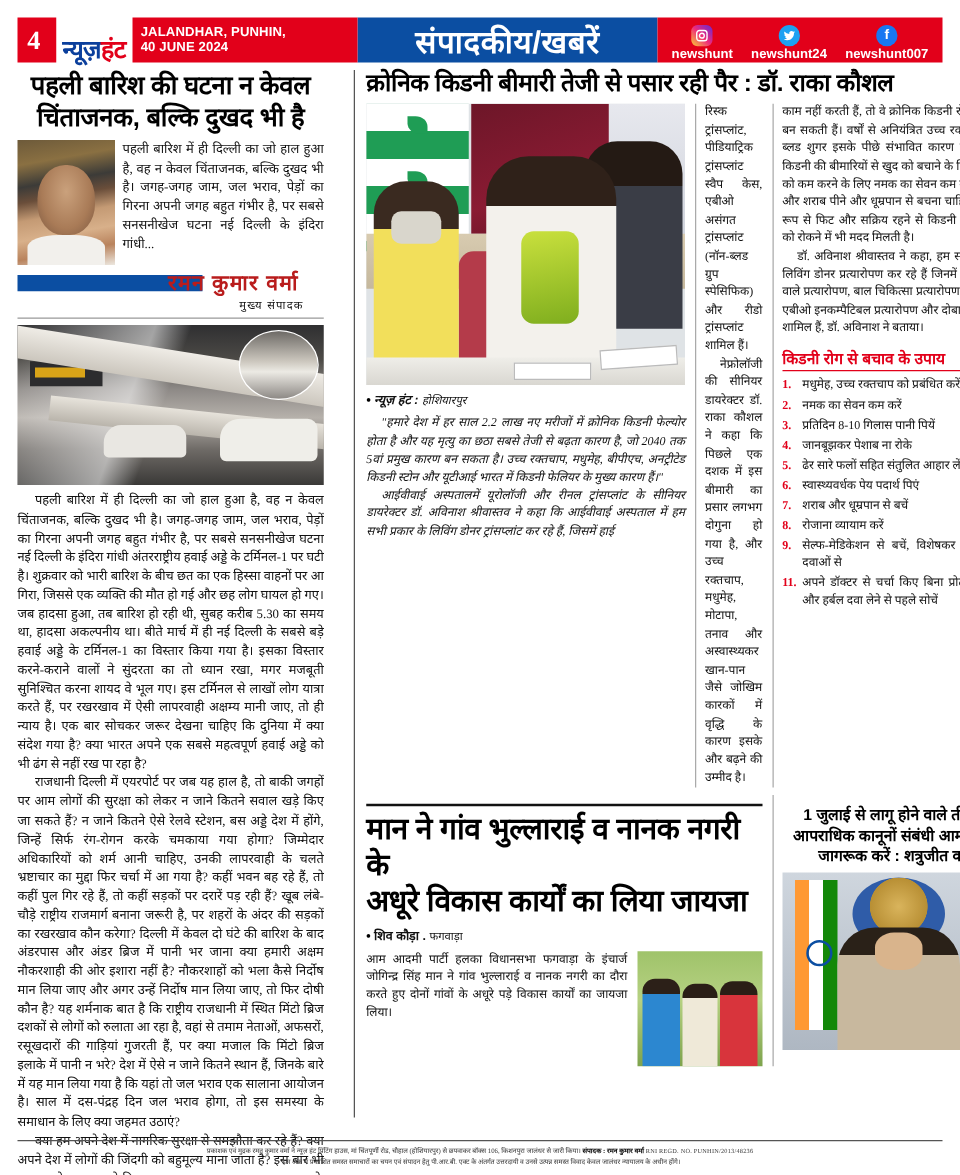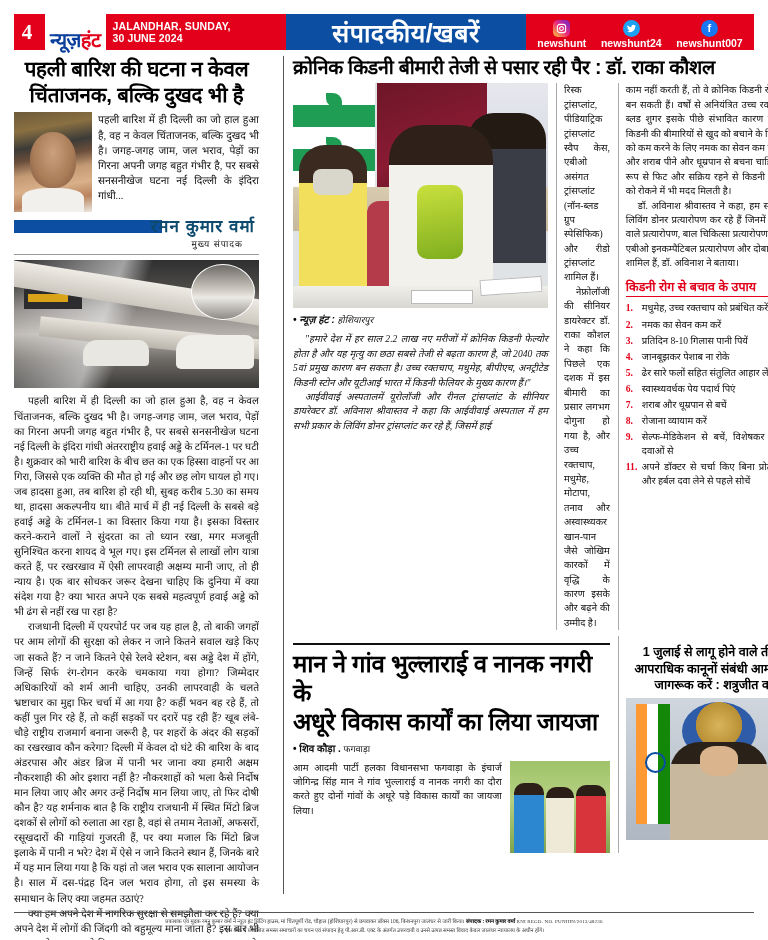--- a/index.html
+++ b/index.html
@@ -150,22 +150,22 @@
     line-height: 1.46;
     text-align: justify;
     color: #111;
     font-family: "Liberation Serif", serif;
   }
   .edit-byline-wrap { position: relative; height: 22px; }
   .edit-byline-wrap .bar {
     position:absolute; left:0; top:6px; width: 148px; height: 13px; background:#0b4ea2;
   }
   .edit-byline-wrap .nm {
-    position: absolute; right: 4px; top: 0;
-    font-size: 17px; font-weight: bold; color:#0c4a6e; letter-spacing: 1px;
+    position: absolute; right: 20px; top: 0;
+    font-size: 17px; font-weight: bold; color:#b91c1c; letter-spacing: 1px;
   }
   .edit-role {
     text-align: right;
     font-size: 9px;
     color: #111;
     padding-right: 16px;
     margin-top: 1px;
     letter-spacing: 1px;
   }
   .rule-thin { border-top: 1px solid #999; margin: 4px 0 5px 0; }
@@ -439,22 +439,22 @@
 
 <div class="page">
 
   <div class="masthead">
     <div class="mh-pagenum">4</div>
     <div class="mh-redband">
       <div class="mh-logo">
         <span>न्यूज़</span><span class="red">हंट</span>
       </div>
       <div class="mh-date">
-        <div>JALANDHAR, SUNDAY,</div>
-        <div>30 JUNE 2024</div>
+        <div>JALANDHAR, PUNHIN,</div>
+        <div>40 JUNE 2024</div>
       </div>
     </div>
     <div class="mh-blueband">
       <span>संपादकीय/खबरें</span>
     </div>
     <div class="mh-social">
       <div class="soc">
         <div class="soc-glyph soc-ig">
           <svg width="11" height="11" viewBox="0 0 24 24" fill="none" stroke="#fff" stroke-width="2.4">
             <rect x="3" y="3" width="18" height="18" rx="5"></rect>

